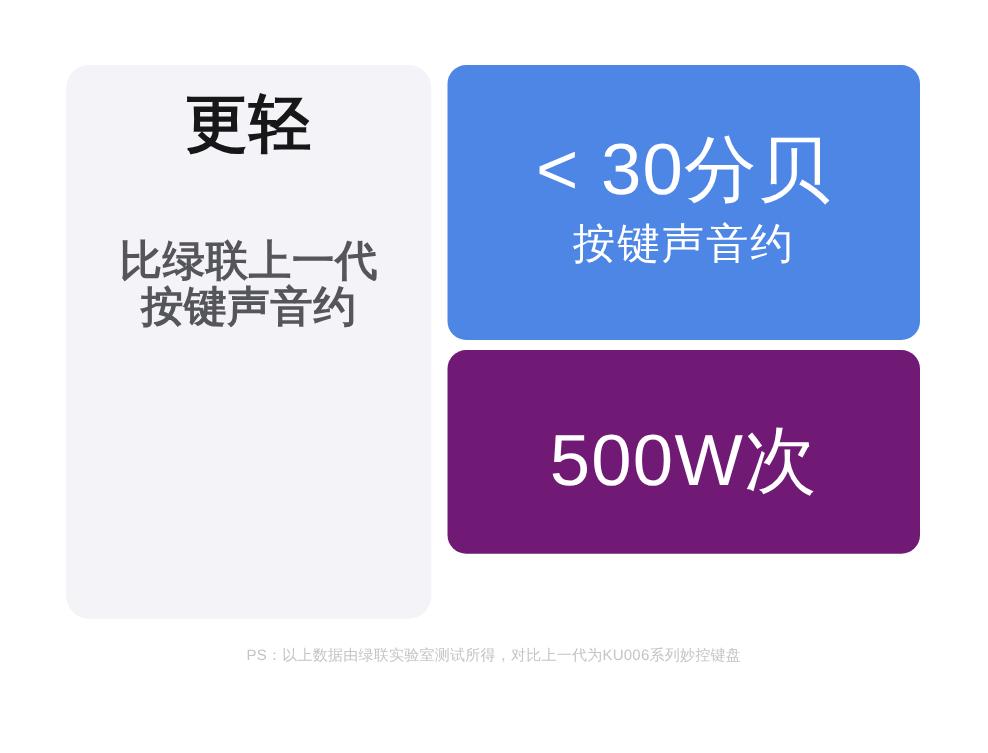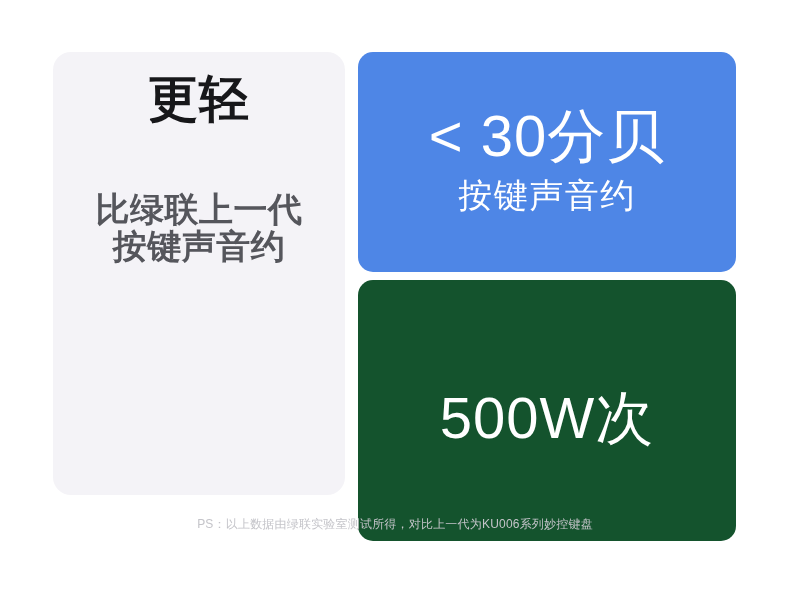--- a/index.html
+++ b/index.html
@@ -75,22 +75,22 @@
     color: #ffffff;
     overflow: hidden;
   }
   .card-blue {
     top: 52px;
     height: 220px;
     background: #4e86e6;
   }
   .card-green {
     top: 280px;
-    height: 261px;
-    background: #14532d;
+    height: 163px;
+    background: #701a75;
   }
   .stat-value {
     font-size: 58px;
     font-weight: 300;
     line-height: 64px;
     letter-spacing: 1px;
     white-space: nowrap;
     text-align: center;
   }
   .stat-label {

